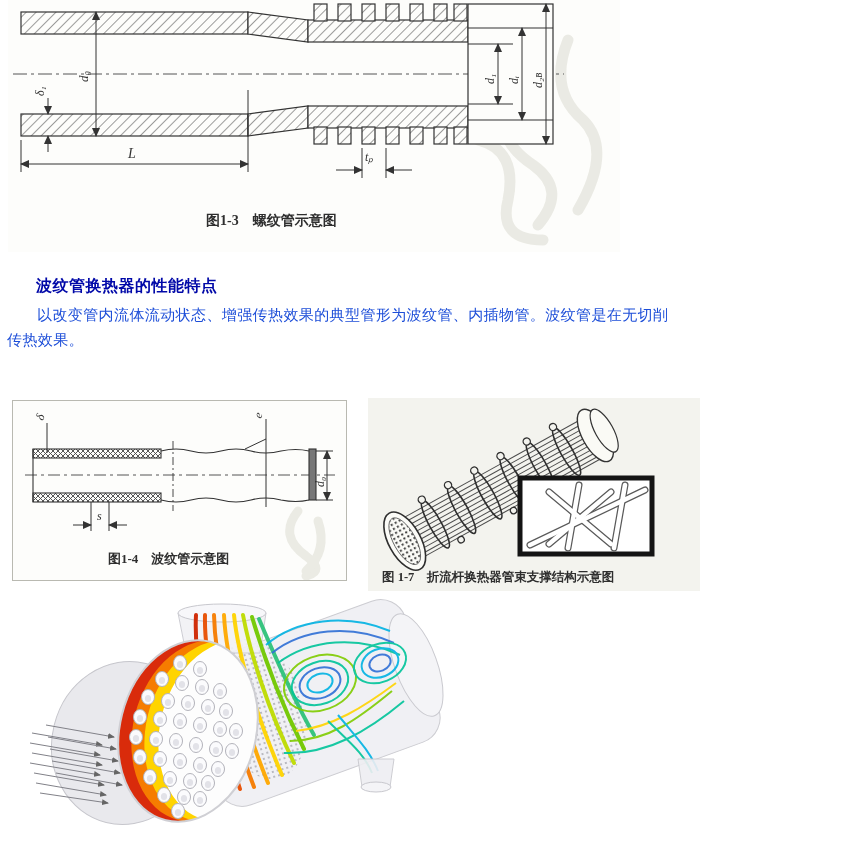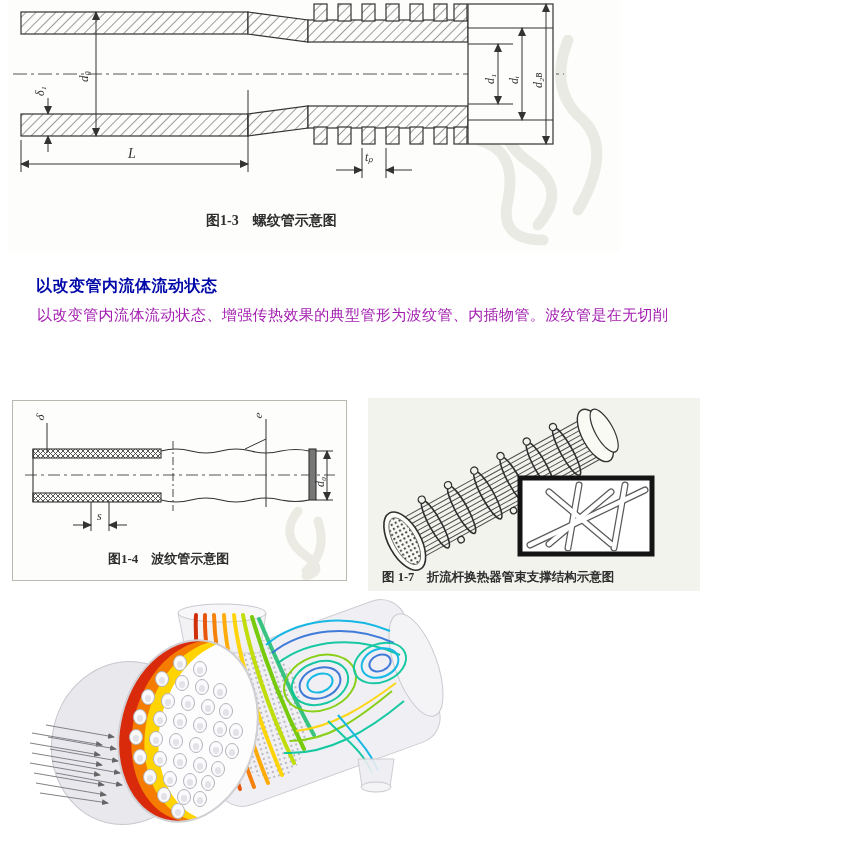--- a/index.html
+++ b/index.html
@@ -5,21 +5,21 @@
   html,body{margin:0;padding:0;background:#fff;}
   .page{position:relative;width:866px;height:841px;background:#ffffff;overflow:hidden;
         font-family:"Liberation Sans",sans-serif;}
   .fig{position:absolute;}
   .fig svg{display:block;}
   .scan{background:#fdfdfb;}
   .scan-border{border:1px solid #b9b9b1;}
   .heading{position:absolute;left:36px;top:276px;font-size:16px;font-weight:bold;
            letter-spacing:0.5px;}
   .para{position:absolute;left:7px;top:302px;width:700px;font-size:15px;
-        line-height:25px;color:#a21caf;letter-spacing:0.4px;}
+        line-height:25px;color:#1d4ed8;letter-spacing:0.4px;}
   .para .ln{white-space:nowrap;}
   .para .ln.first{text-indent:2em;}
   .cap{font-family:"Liberation Serif",serif;font-weight:bold;fill:#2e2e2e;}
   .dimtxt{font-family:"Liberation Serif",serif;font-style:italic;fill:#333;}
   text{user-select:none;}
 </style>
 </head>
 <body>
 
 <div class="page">
@@ -108,24 +108,25 @@
       <text class="dimtxt" font-size="14" x="120" y="158">L</text>
       <text class="dimtxt" font-size="12" x="357" y="161">tₚ</text>
       <text class="dimtxt" font-size="12" transform="translate(486,84) rotate(-90)">d₁</text>
       <text class="dimtxt" font-size="12" transform="translate(510,84) rotate(-90)">dᵢ</text>
       <text class="dimtxt" font-size="12" transform="translate(534,88) rotate(-90)">d₂ʙ</text>
 
       <text class="cap" font-size="14" x="198" y="225">图1-3　螺纹管示意图</text>
     </svg>
   </div>
 
-  <div class="heading" style="color: rgb(0, 8, 168);">以改变管内流体流动状态</div>
+  <div class="heading" style="color: rgb(0, 8, 168);">波纹管换热器的性能特点</div>
 
   <div class="para">
     <div class="ln first">以改变管内流体流动状态、增强传热效果的典型管形为波纹管、内插物管。波纹管是在无切削</div>
+    <div class="ln">传热效果。</div>
   </div>
 
   <div class="fig scan scan-border" style="left:12px;top:400px;width:333px;height:179px;">
     <svg width="333" height="179" viewBox="0 0 333 179">
       <defs>
         <pattern id="xh" patternUnits="userSpaceOnUse" width="5" height="5">
           <rect width="5" height="5" fill="#fdfdfb"></rect>
           <path d="M0,0 L5,5 M5,0 L0,5" stroke="#444" stroke-width="0.9"></path>
         </pattern>
       </defs>

